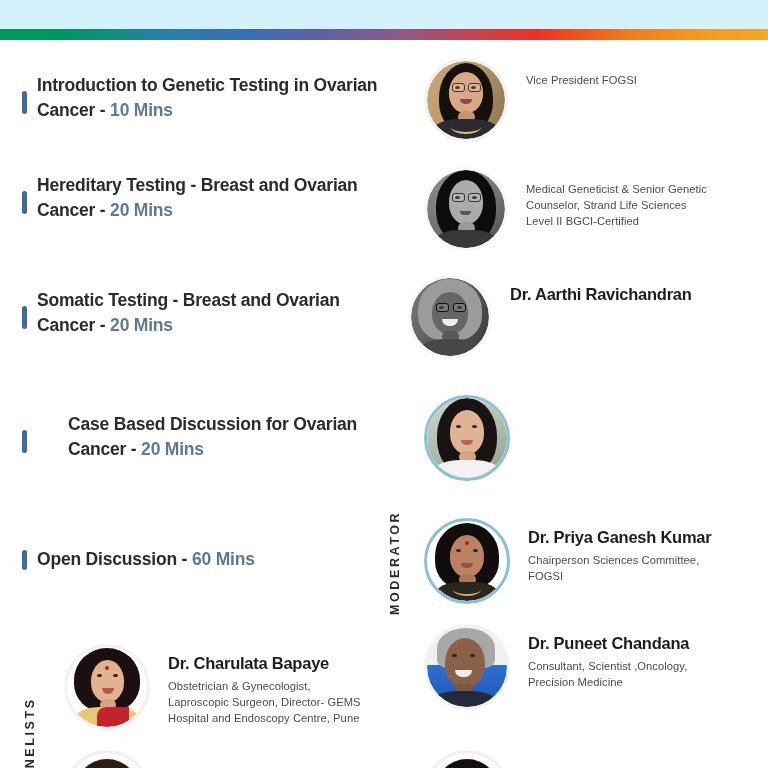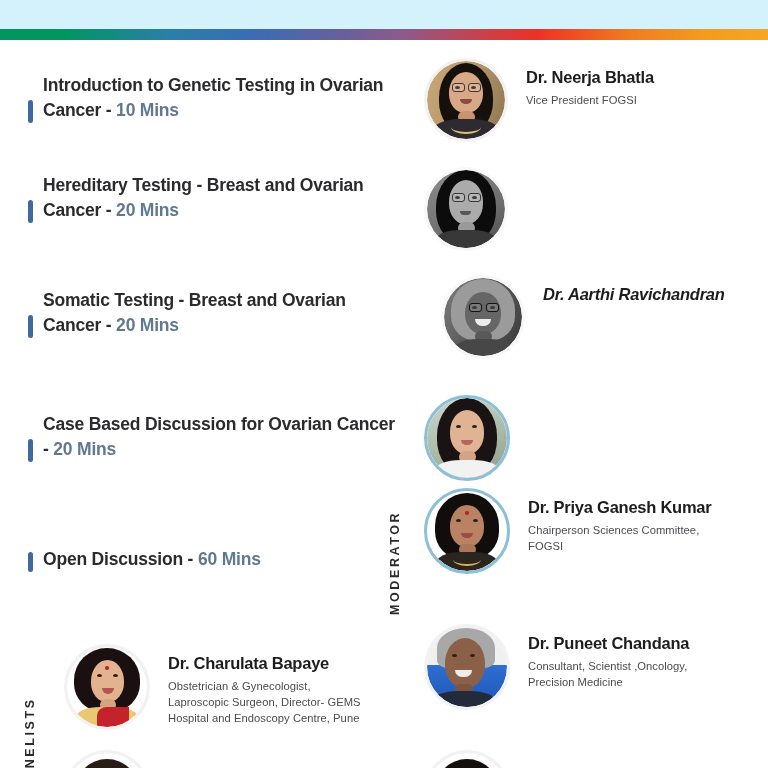--- a/index.html
+++ b/index.html
@@ -36,21 +36,21 @@
       #6a5f9b 45%,
       #8a5b8c 52%,
       #c4434f 62%,
       #ee3124 70%,
       #f07c20 82%,
       #f39c1f 92%, #f5a623 100%);
   }
 
   
   .sessions { position: absolute; left: 0; top: 40px; width: 400px; }
-  .session-row { position: absolute; left: 28px; display: flex; align-items: flex-end; }
+  .session-row { position: absolute; left: 22px; display: flex; align-items: center; }
   .session-marker {
     width: 5px; border-radius: 3px; background: #3e6a9e;
     margin-right: 10px; flex: 0 0 5px;
   }
   .session-marker.two { height: 23px; margin-top: 9px; }
   .session-marker.one { height: 20px; margin-top: 2px; }
   .session-text {
     font-size: 17.5px; font-weight: 700; color: #2b2b2e;
     line-height: 1.42; letter-spacing: -0.2px;
   }
@@ -123,21 +123,21 @@
       <div class="session-text"><span>Hereditary Testing - Breast and
 Ovarian Cancer - </span><span class="session-dur">20 Mins</span></div>
     </div>
 
     <div class="session-row" style="top:248px;">
       <div class="session-marker two"></div>
       <div class="session-text"><span>Somatic Testing - Breast and
 Ovarian Cancer - </span><span class="session-dur">20 Mins</span></div>
     </div>
 
-    <div class="session-row" style="top:372px;">
+    <div class="session-row" style="top:372px;gap:31px;">
       <div class="session-marker two"></div>
       <div class="session-text"><span>Case Based Discussion
 for Ovarian Cancer - </span><span class="session-dur">20 Mins</span></div>
     </div>
 
     <div class="session-row" style="top:507px;">
       <div class="session-marker one"></div>
       <div class="session-text"><span>Open Discussion - </span><span class="session-dur">60 Mins</span></div>
     </div>
 
@@ -155,21 +155,20 @@
           <div class="f-glass" style="left:25px;top:22px;"></div>
           <div class="f-glass" style="left:41px;top:22px;"></div>
           <div class="f-mouth" style="left:33px;top:38px;width:12px;height:5px;"></div>
           <div class="f-neck" style="left:31px;top:50px;width:17px;height:12px;background:#c9936f;"></div>
           <div class="f-body" style="left:6px;top:58px;width:66px;height:30px;background:#2d2a31;"></div>
           <div style="position:absolute;left:24px;top:59px;width:30px;height:14px;border-bottom:2px solid #d9c27a;border-radius:0 0 50% 50%;"></div>
         </div>
       </div>
     </div>
     <div class="speaker-meta">
-      <div class="speaker-name">Dr. Neerja Bhatla</div>
       <div class="speaker-title">Vice President FOGSI</div>
     </div>
   </div>
 
   <div class="speaker-row" style="left:424px; top:167px;">
     <div class="avatar gray" style="width:84px;height:84px;">
       <div class="avatar-img">
         <div class="face">
           <div class="f-bg" style="background:linear-gradient(150deg,#8e8e8e 0%,#6f6f6f 60%,#4d4d4d 100%);"></div>
           <div class="f-hair" style="left:9px;top:0px;width:60px;height:74px;background:#14110f;"></div>
@@ -178,24 +177,27 @@
           <div class="f-eye" style="left:45px;top:26px;"></div>
           <div class="f-glass" style="left:25px;top:23px;"></div>
           <div class="f-glass" style="left:41px;top:23px;"></div>
           <div class="f-mouth" style="left:33px;top:41px;width:11px;height:4px;"></div>
           <div class="f-neck" style="left:31px;top:52px;width:17px;height:12px;background:#bd9274;"></div>
           <div class="f-body" style="left:8px;top:60px;width:62px;height:28px;background:#3b3b3b;"></div>
         </div>
       </div>
     </div>
     <div class="speaker-meta">
-    </div>
-  </div>
-
-  <div class="speaker-row" style="left:441px; top:275px;font-style:italic;">
+      <div class="speaker-title">Medical Geneticist &amp; Senior Genetic
+Counselor, Strand Life Sciences
+Level II BGCI-Certified</div>
+    </div>
+  </div>
+
+  <div class="speaker-row" style="left:408px; top:275px;">
     <div class="avatar gray" style="width:84px;height:84px;">
       <div class="avatar-img">
         <div class="face">
           <div class="f-bg" style="background:linear-gradient(120deg,#7e7e7e 0%,#5a5a5a 50%,#3d3d3d 100%);"></div>
           <div class="f-hair" style="left:7px;top:1px;width:64px;height:62px;background:#9a9a9a;border-radius:50% 50% 40% 40%;"></div>
           <div class="f-skin" style="left:21px;top:14px;width:36px;height:42px;background:#7c6352;"></div>
           <div class="f-eye" style="left:28px;top:28px;"></div>
           <div class="f-eye" style="left:46px;top:28px;"></div>
           <div class="f-glass" style="left:25px;top:25px;border-color:#161616;"></div>
           <div class="f-glass" style="left:42px;top:25px;border-color:#161616;"></div>
@@ -224,21 +226,21 @@
           <div class="f-body" style="left:8px;top:62px;width:64px;height:26px;background:#f2f2f2;"></div>
         </div>
       </div>
     </div>
     <div class="speaker-meta">
     </div>
   </div>
 
   <div class="vlabel" style="left:388px; top:505px; height:110px;">MODERATOR</div>
 
-  <div class="speaker-row" style="left:424px; top:488px;justify-content:flex-end;">
+  <div class="speaker-row" style="left:424px; top:518px;justify-content:flex-end;">
     <div class="avatar ring-blue" style="width:86px;height:86px;">
       <div class="avatar-img">
         <div class="face">
           <div class="f-bg" style="background:#ffffff;"></div>
           <div class="f-hair" style="left:8px;top:2px;width:64px;height:66px;background:#100d0c;border-radius:50% 50% 42% 42%;"></div>
           <div class="f-skin" style="left:23px;top:14px;width:34px;height:42px;background:#b98363;"></div>
           <div class="f-eye" style="left:29px;top:28px;"></div>
           <div class="f-eye" style="left:46px;top:28px;"></div>
           <div class="f-bindi" style="left:38px;top:20px;"></div>
           <div class="f-mouth" style="left:34px;top:42px;width:12px;height:5px;background:#9c4c44;"></div>

